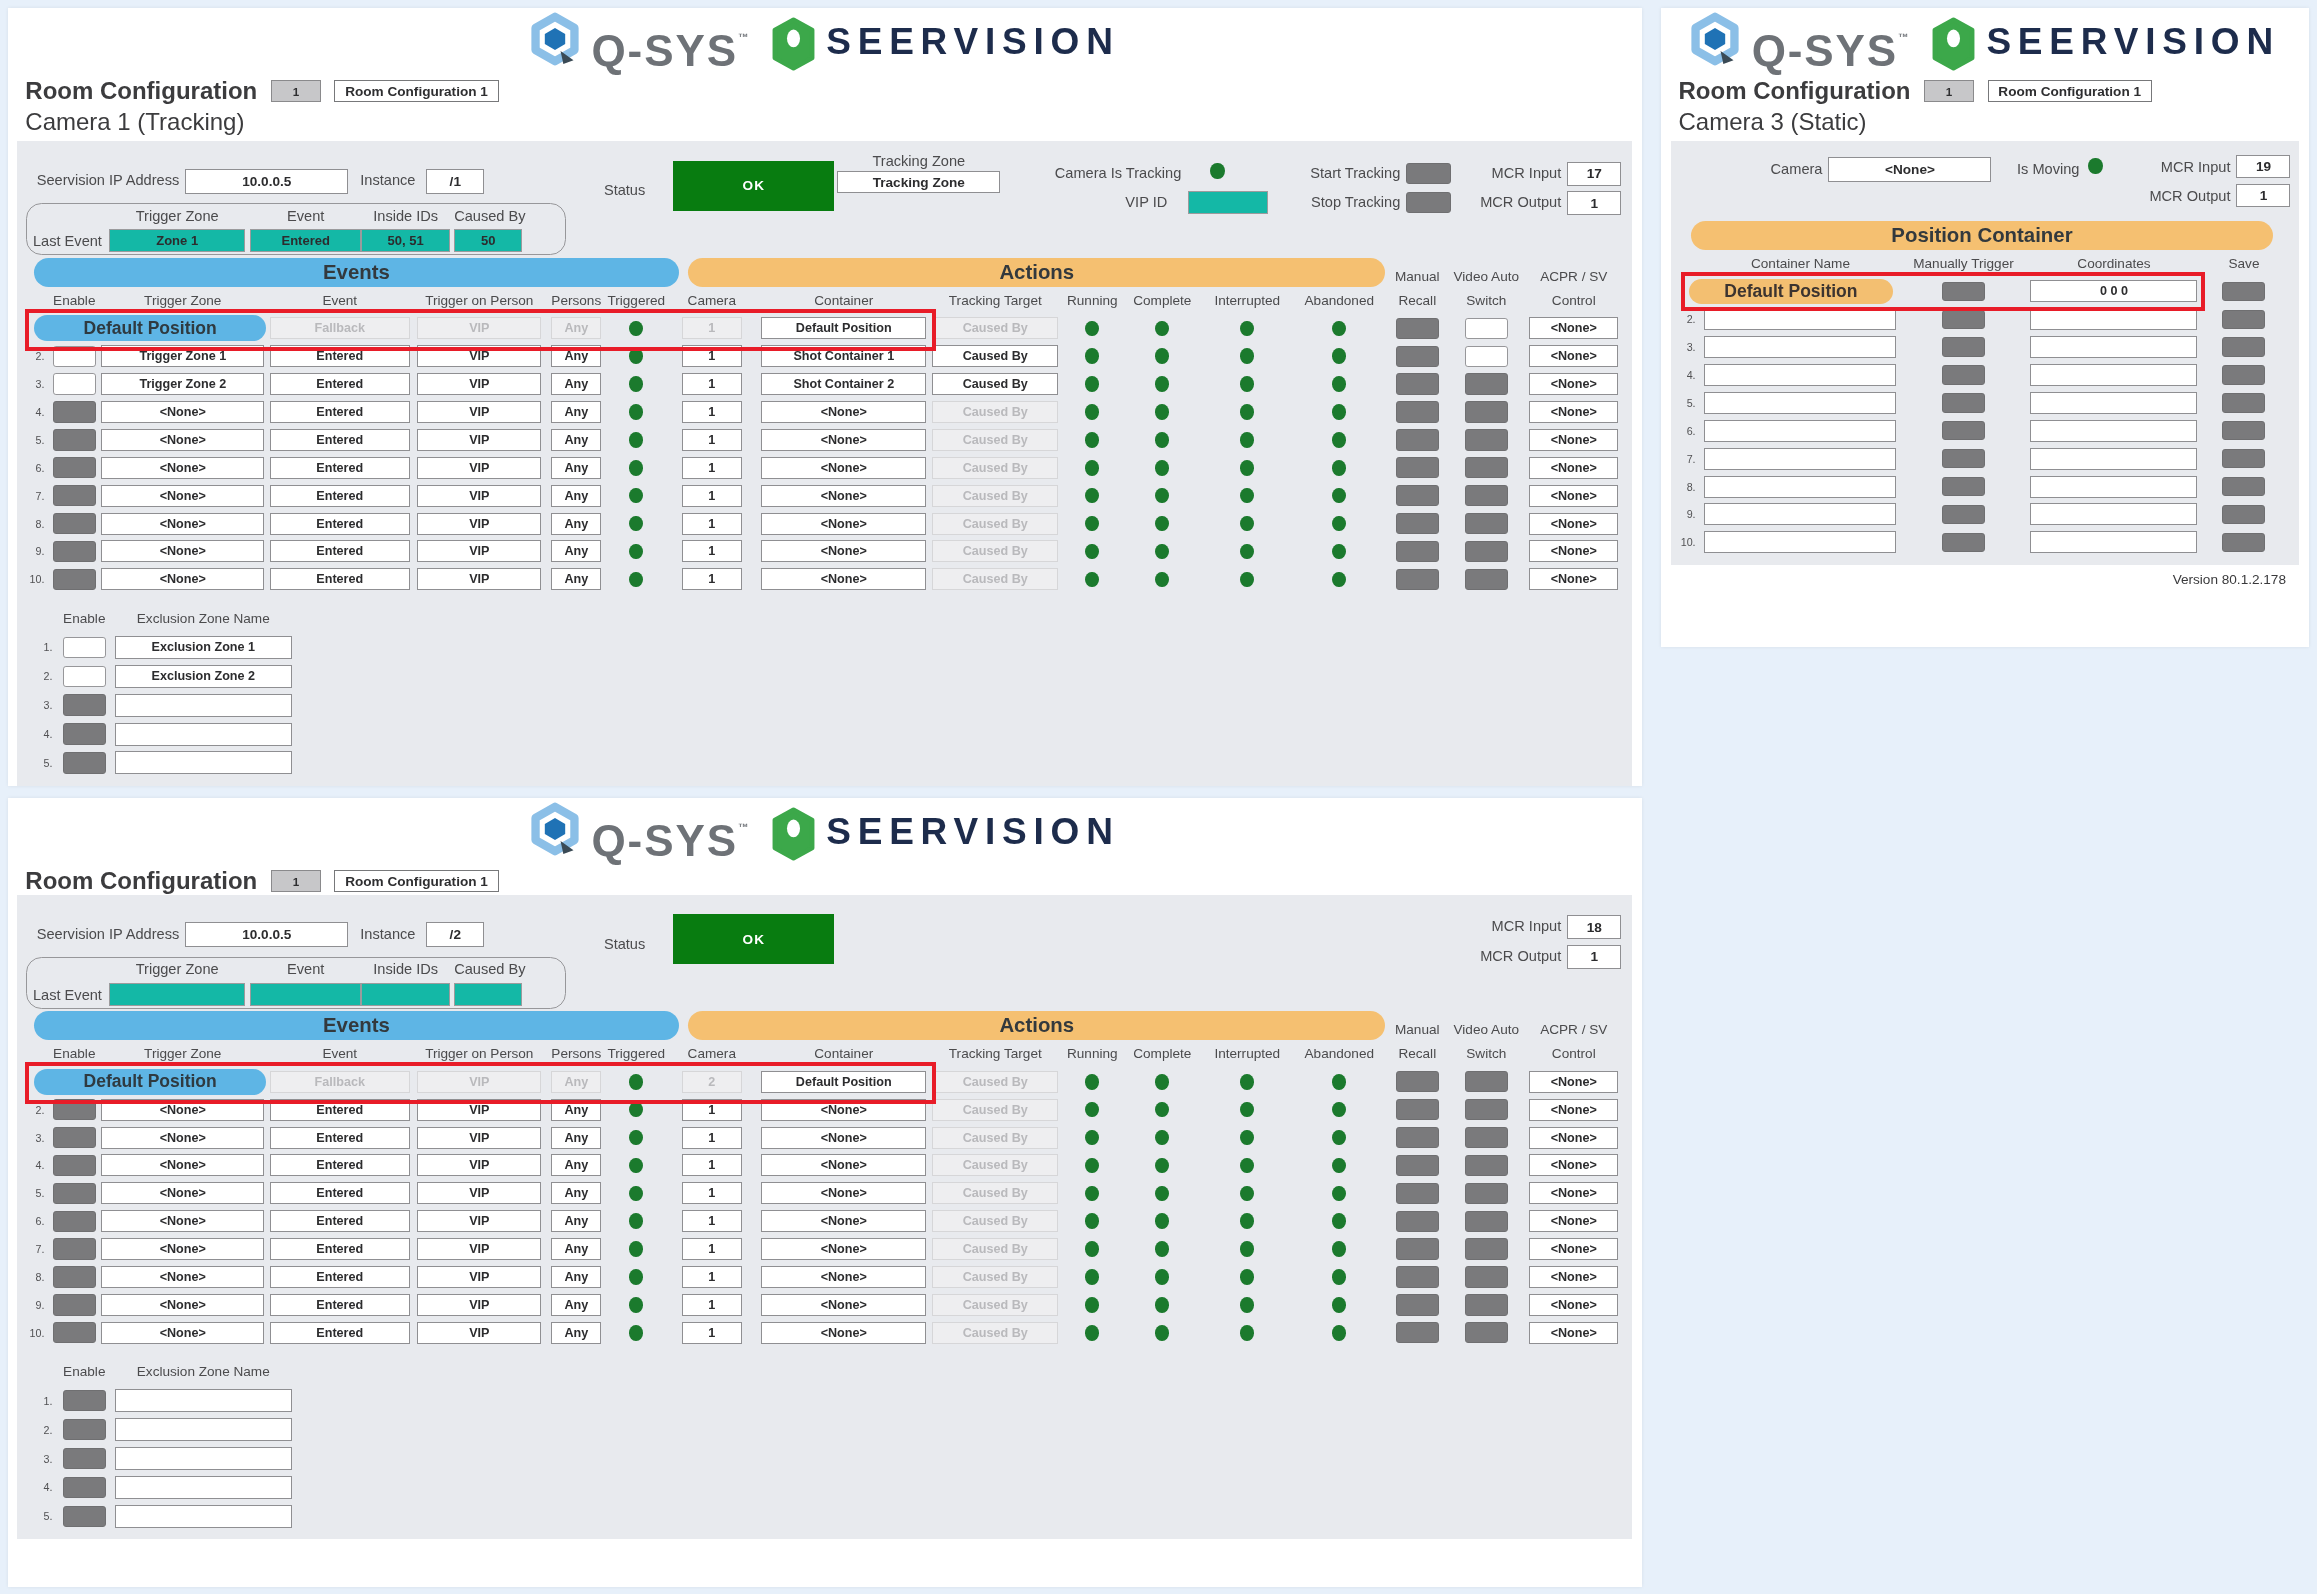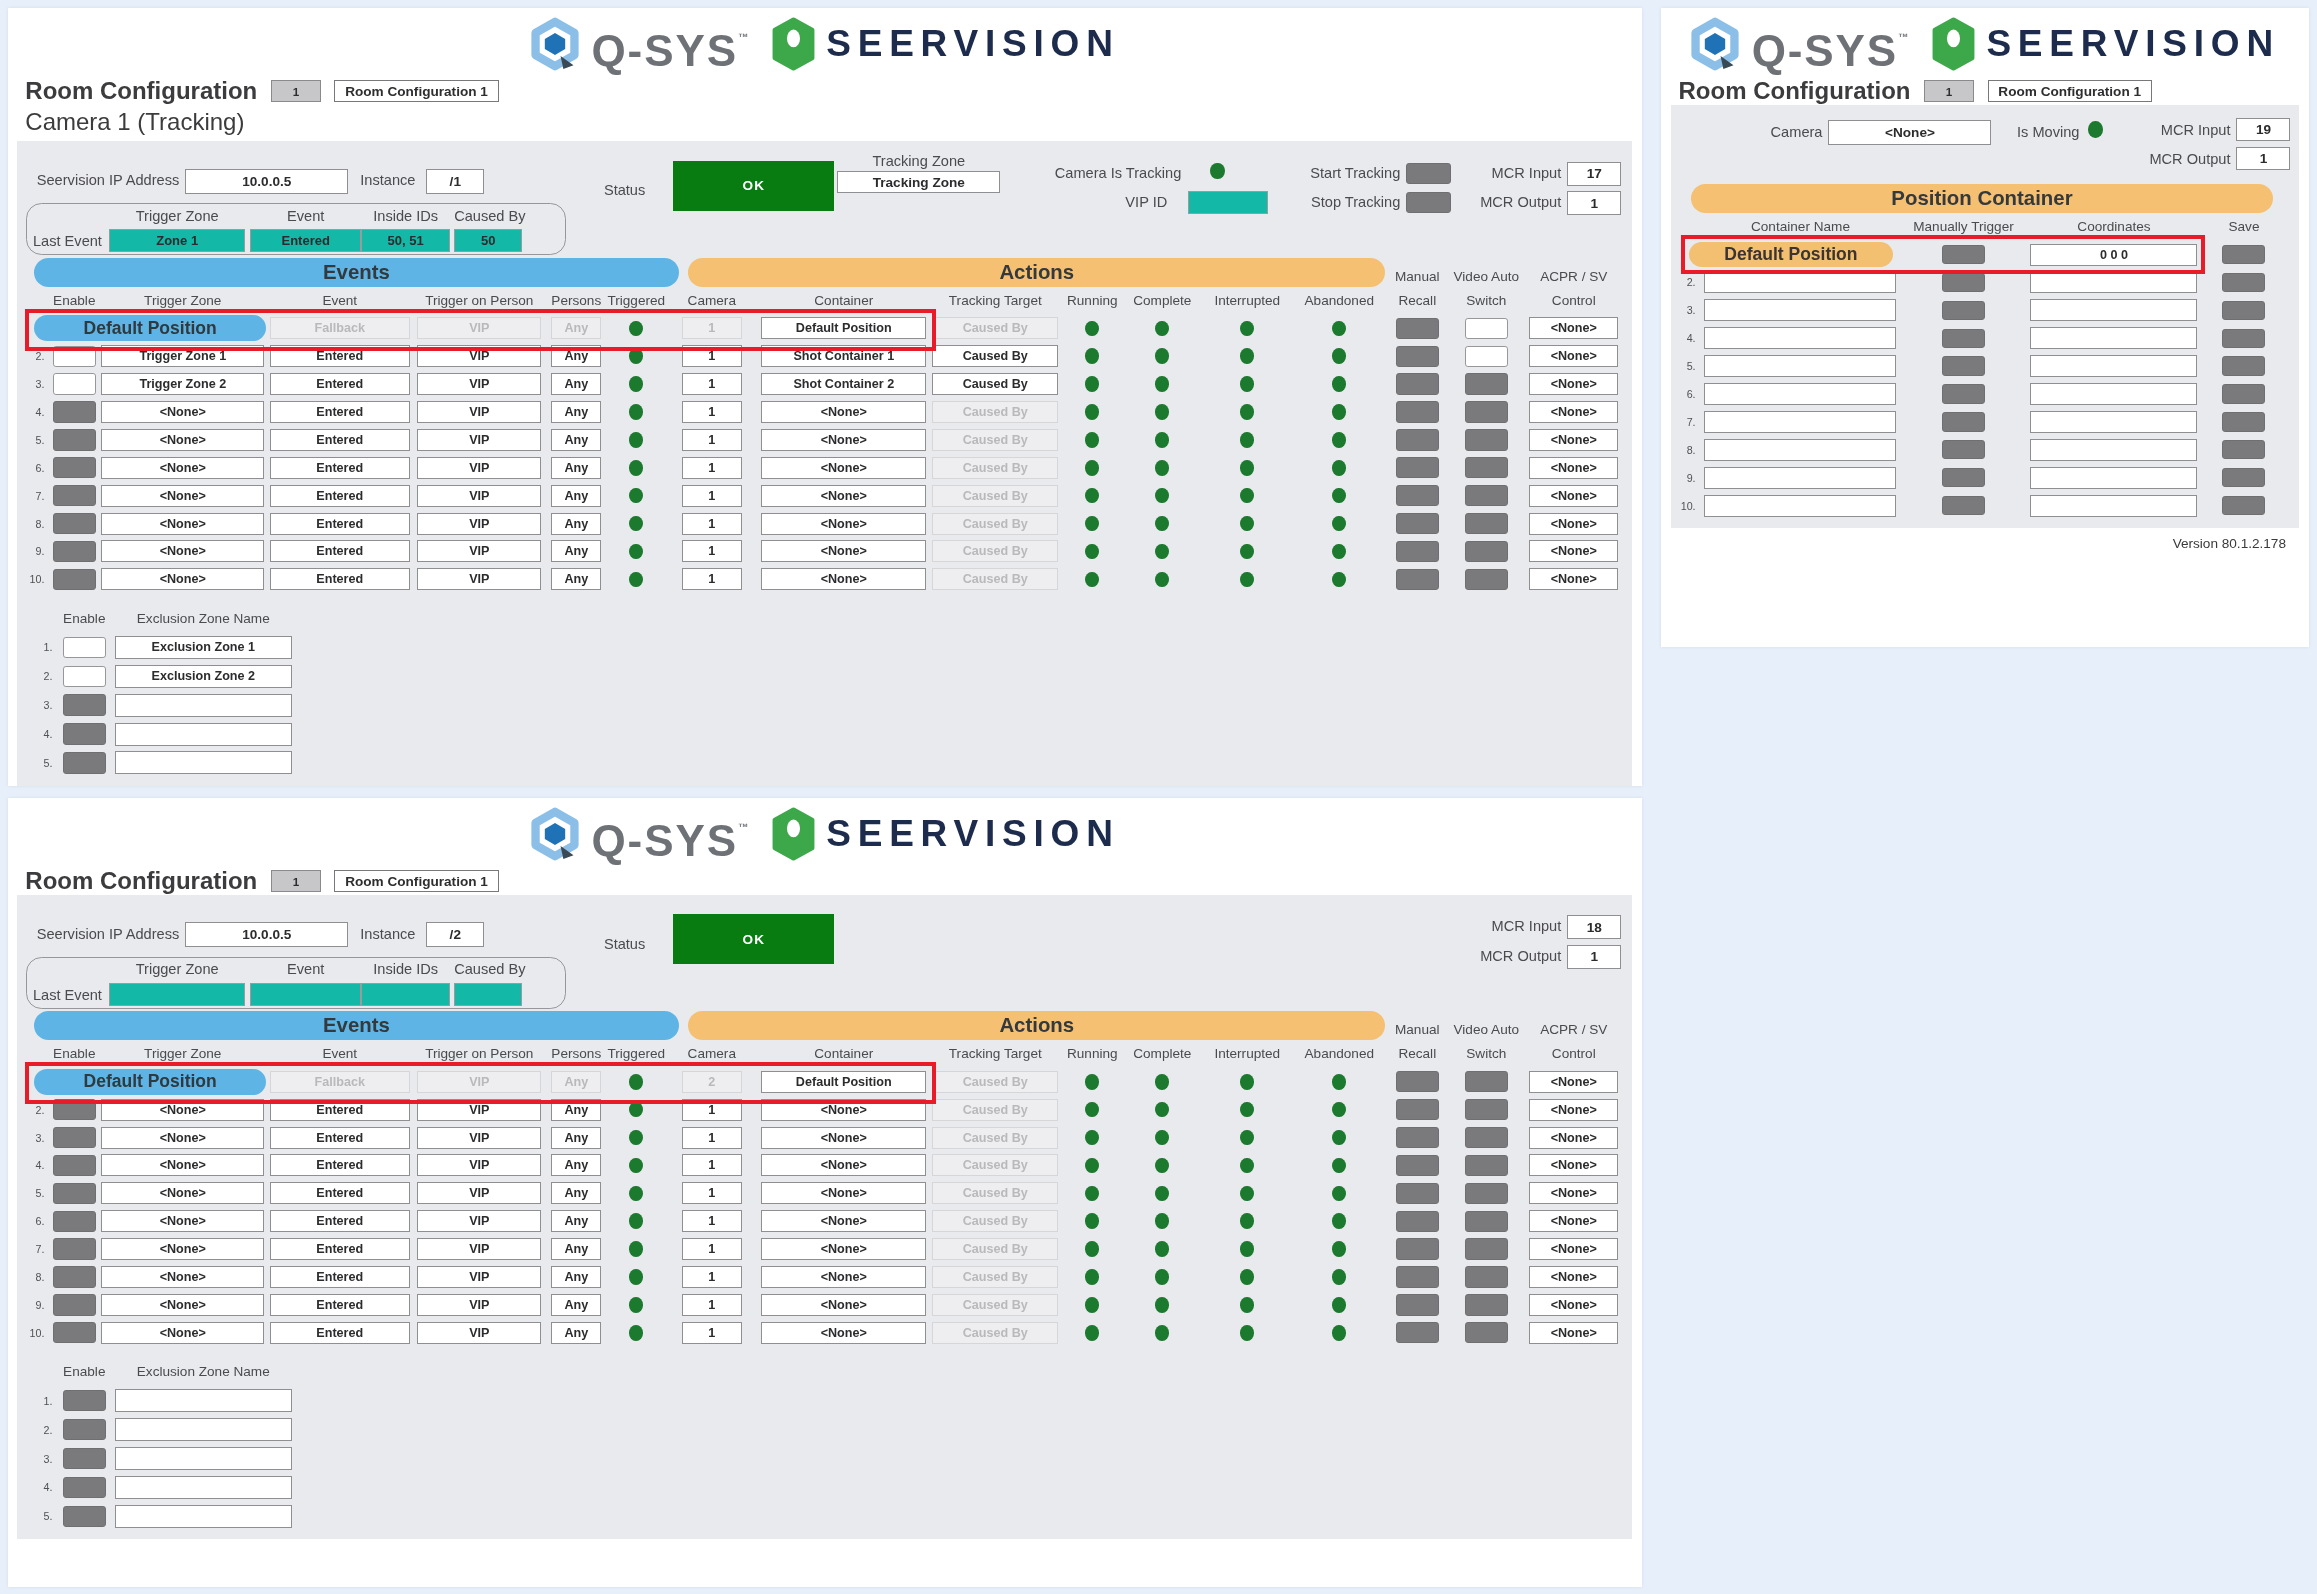--- a/index.html
+++ b/index.html
@@ -4,21 +4,21 @@
 <title>Q-SYS SEERVISION</title>
 <style>
 *{box-sizing:border-box}
 body{margin:0;font-family:"Liberation Sans",sans-serif;}
 .page{position:relative;width:2317px;height:1594px;background:#e7f0fa;overflow:hidden;}
 .panel{position:absolute;background:#fff;box-shadow:0 0 3.9px rgba(0,0,0,.07);}
 #panel-cam1{left:7.8px;top:7.8px;width:1634px;height:778px;}
 #panel-cam3{left:1661px;top:7.8px;width:648px;height:639px;}
 #panel-cam2{left:7.8px;top:798px;width:1634px;height:789px;}
 .logo-row{display:flex;justify-content:center;align-items:center;gap:23px;padding-top:7.8px;height:64px;}
-.logo-item{display:flex;align-items:center;gap:11.6px;}
+.logo-item{display:flex;align-items:flex-start;gap:11.6px;}
 .qsys-text{font-size:44px;font-weight:bold;color:#6e7277;letter-spacing:1.9px;line-height:50px;}
 .tm{font-size:10.7px;color:#6e7277;vertical-align:25px;letter-spacing:0;}
 .sv-text{font-size:37px;font-weight:bold;color:#1d2c4c;letter-spacing:6.8px;line-height:50px;}
 .cfg-line{display:flex;align-items:center;gap:13.6px;margin:5.8px 0 0 17.5px;height:27px;}
 .cfg-title{font-size:24px;font-weight:bold;color:#3c3c3e;}
 .chip{width:50px;height:22px;background:#c7c7c9;border:1px solid #8a8a8c;display:flex;align-items:center;justify-content:center;font-size:11.6px;font-weight:bold;color:#2e2e30;}
 .cfg-name{height:22px;border:1px solid #77787a;background:#fff;display:flex;align-items:center;padding:0 9.7px;font-size:13.6px;font-weight:bold;color:#2e2e30;}
 .cam-title{font-size:24px;font-weight:normal;color:#3c3c3e;margin:3.9px 0 3.9px 17.5px;height:29px;}
 .section{background:#e8eaee;margin:0 9.7px;padding:7.8px 6.8px 9.7px 6.8px;position:relative;}
 .ctrl{position:relative;height:109px;}
@@ -690,20 +690,21 @@
             <ellipse cx="23" cy="23" rx="7" ry="9.5" fill="#fff"></ellipse>
           </svg>
           <span class="sv-text">SEERVISION</span>
         </div>
       </div>
       <div class="cfg-line">
         <span class="cfg-title">Room Configuration</span>
         <div class="chip">1</div>
         <div class="cfg-name">Room Configuration 1</div>
       </div>
+      <div class="cam-title">Camera 3 (Static)</div>
       <div class="section">
         <div class="ctrl3">
           <div class="lbl" style="left: 29px; top: 11.6px; width: 116px; text-align: right;">Camera</div>
           <div class="wbox" style="left: 151px; top: 7.8px; width: 163px; height: 25px;">&lt;None&gt;</div>
           <div class="lbl" style="left: 326px; top: 11.6px; width: 76px; text-align: right;">Is Moving</div>
           <div class="gdot" style="left: 411px; top: 8.7px;"></div>
           <div class="lbl" style="left: 450px; top: 9.7px; width: 103px; text-align: right;">MCR Input</div>
           <div class="wbox" style="left: 559px; top: 5.8px; width: 54px; height: 23px;">19</div>
           <div class="lbl" style="left: 442px; top: 39px; width: 111px; text-align: right;">MCR Output</div>
           <div class="wbox" style="left: 559px; top: 35px; width: 54px; height: 23px;">1</div>

